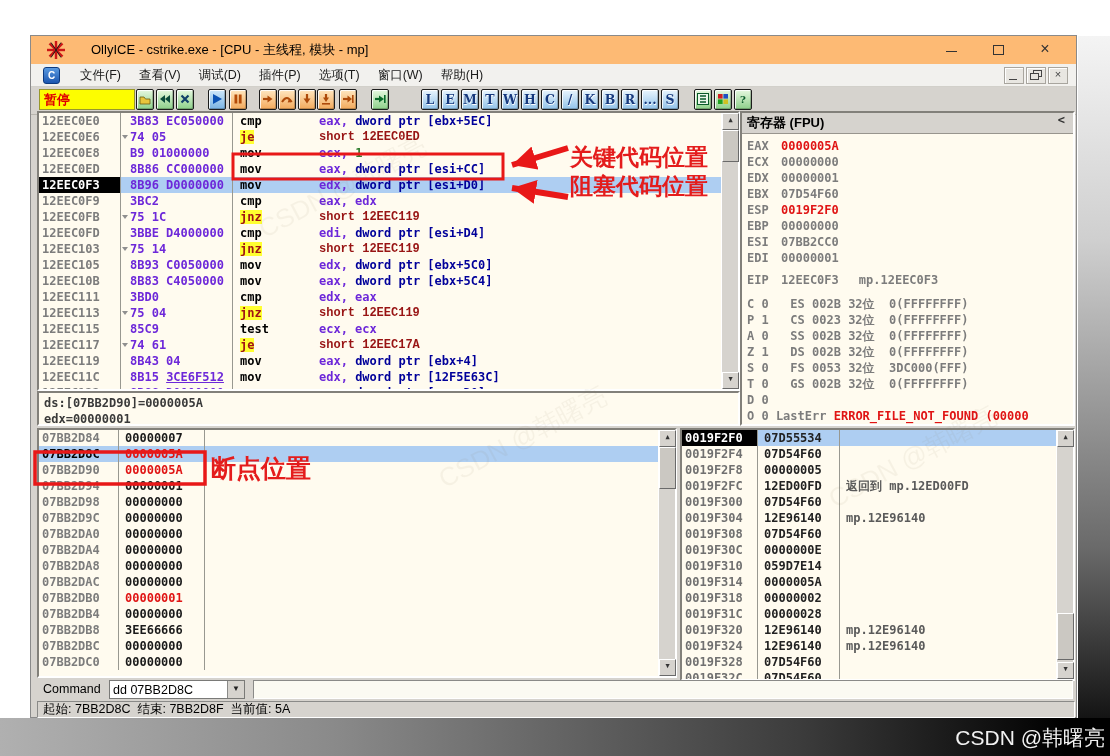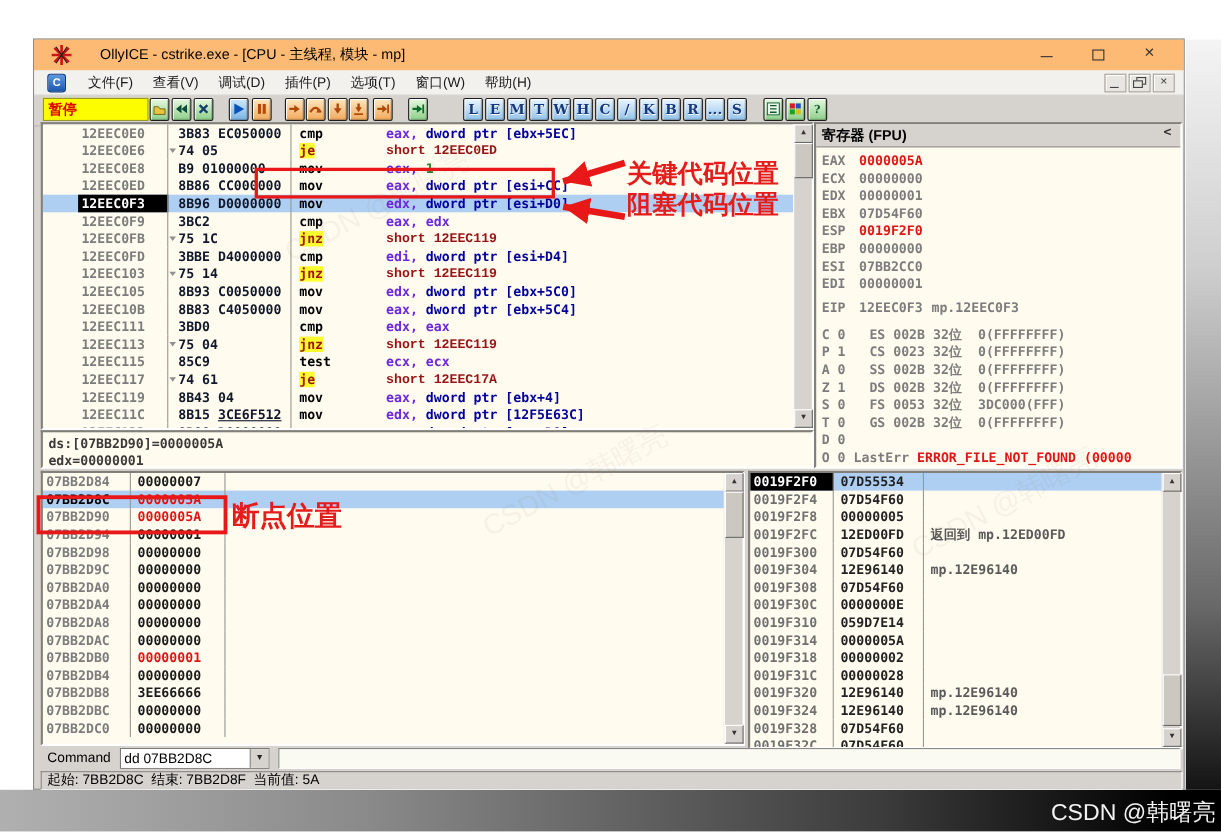--- a/index.html
+++ b/index.html
@@ -62,44 +62,44 @@
   #disasm-pane{left:6px;top:75px;width:703px;height:280px;}
   #info-pane{left:6px;top:355px;width:703px;height:35px;}
   #regs-pane{left:709px;top:75px;width:335px;height:315px;}
   #dump-pane{left:6px;top:392px;width:640px;height:250px;}
   #stack-pane{left:649px;top:392px;width:395px;height:253px;}
 
   .mono{font:bold 12px "DejaVu Sans Mono",monospace;}
   .rows{position:absolute;left:0;top:0;bottom:0;overflow:hidden;}
   .drow{display:flex;height:16px;line-height:16px;white-space:pre;}
   .hl{background:#aecef2;}
-  .d-addr{width:82px;border-right:1px solid #989890;padding-left:3px;box-sizing:border-box;color:#7c7c7c;flex:none;margin-left:32px;}
+  .d-addr{width:82px;border-right:1px solid #989890;padding-left:3px;box-sizing:border-box;color:#7c7c7c;flex:none;}
   .d-addr.sel{background:#000;color:#fff;}
   .d-bytes{width:112px;border-right:1px solid #989890;padding-left:9px;box-sizing:border-box;
-    color:#0f172a;position:relative;flex:none;}
+    color:#6d28d9;position:relative;flex:none;}
   .jmark{position:absolute;left:1px;top:6px;width:0;height:0;border-left:3px solid transparent;
     border-right:3px solid transparent;border-top:4px solid #8f8f8f;}
   .u{text-decoration:underline;}
   .d-instr{flex:1;display:flex;}
   .mnem{width:86px;padding-left:7px;box-sizing:border-box;color:#000;flex:none;}
   .mnem .jmp{background:#ffff30;color:#a01414;}
   .seg-a{color:#6d28d9;} .seg-m{color:#00009a;} .seg-j{color:#981414;font-family:Liberation Mono, monospace;} .seg-c{color:#2e7d2e;}
 
   .infoline{padding-left:5px;height:16px;line-height:16px;color:#3a3a3a;white-space:pre;}
   #info-pane .infoline:first-child{margin-top:2px;}
 
   .regs-header{height:20px;background:#d6d3ce;border-bottom:1px solid #98958e;
     font-weight:bold;font-size:13px;line-height:20px;padding-left:5px;color:#000;}
   .regs-collapse{float:right;margin-right:8px;font:bold 12px "DejaVu Sans Mono",monospace;color:#333;}
   .regs-body{position:absolute;left:0;top:21px;right:0;bottom:0;overflow:hidden;
     padding:4px 0 0 5px;color:#7c7c7c;white-space:pre;}
   .rrow{height:16px;line-height:16px;}
   .rlab{display:inline-block;width:34px;}
   .rred{color:#e01414;}
-  .rextra{margin-left:8px;}
+  .rextra{margin-left:20px;}
   .gap6{height:6px;} .gap8{height:8px;}
   .lasterr-val{color:#e01414;}
 
   .m-addr{width:80px;border-right:1px solid #989890;padding-left:3px;box-sizing:border-box;color:#7c7c7c;flex:none;}
   .m-addr.selb{color:#000;}
   .m-val{width:86px;border-right:1px solid #989890;padding-left:6px;box-sizing:border-box;color:#1a1a1a;flex:none;}
   .m-val.red{color:#e01414;}
   .s-addr{width:76px;border-right:1px solid #989890;padding-left:3px;box-sizing:border-box;color:#707070;flex:none;}
   .s-addr.sel{background:#000;color:#fff;}
   .s-val{width:82px;border-right:1px solid #989890;padding-left:6px;box-sizing:border-box;color:#222;flex:none;}

